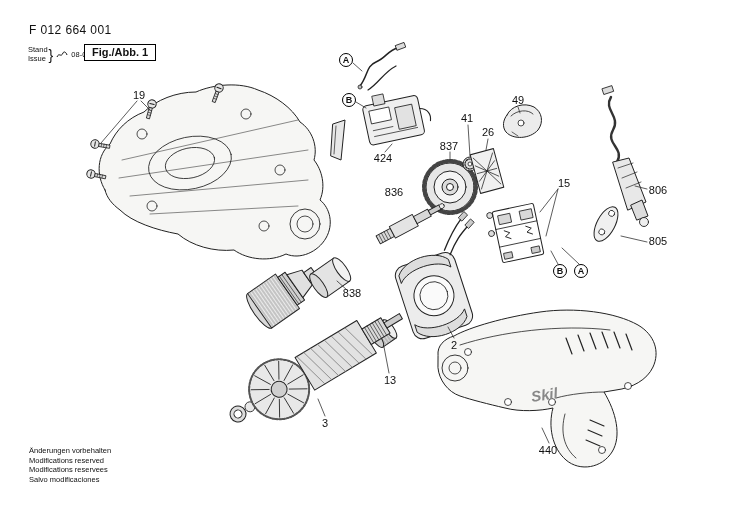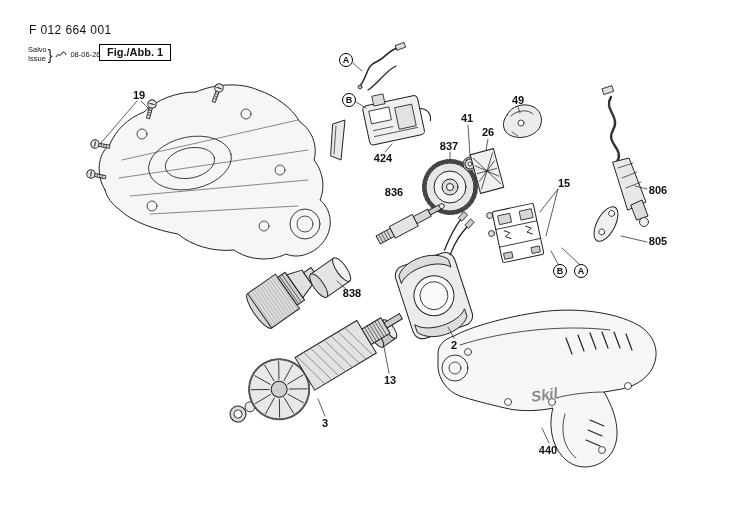--- a/index.html
+++ b/index.html
@@ -8,26 +8,26 @@
     position:relative; width:730px; height:516px; background:#fff;
     font-family:"Liberation Sans", sans-serif; color:#111; overflow:hidden;
   }
   .doc-number { position:absolute; left:29px; top:23px; font-size:12px; letter-spacing:.4px; }
   .issue-block { position:absolute; left:28px; top:46px; display:flex; align-items:center; }
   .issue-words { display:flex; flex-direction:column; font-size:7.5px; line-height:8.5px; }
   .issue-brace { font-size:14px; font-weight:400; margin:0 1px; }
   .issue-stamp { margin:0 2px; }
   .issue-date { font-size:7.5px; margin-left:1px; }
   .fig-box {
-    position:absolute; left:99px; top:44px; border:1.6px solid #000;
+    position:absolute; left:84px; top:44px; border:1.6px solid #000;
     padding:1px 7px 2px; font-weight:bold; font-size:11px; background:#fff;
   }
   .part-label {
     position:absolute; transform:translate(-50%,-50%);
-    font-weight:bold; font-size:11px; white-space:nowrap;text-align:right;
+    font-weight:normal; font-size:11px; white-space:nowrap;text-align:right;
   }
   .letter-callout {
     position:absolute; transform:translate(-50%,-50%);
     width:14px; height:14px; border:1.5px solid #000; border-radius:50%;
     display:flex; align-items:center; justify-content:center;
     font-size:9px; font-weight:bold; background:#fff;
   }
   .footer-notes { position:absolute; left:29px; top:446px; font-size:7.5px; line-height:9.6px; }
   .diagram-svg { position:absolute; left:0; top:0; }
 </style>
@@ -255,21 +255,21 @@
         <path d="M558,264 L551,251"></path>
         <path d="M579,264 L562,248"></path>
       </g>
     </g>
   </svg>
 
   <div class="doc-number">F 012 664 001</div>
 
   <div class="issue-block">
     <div class="issue-words">
-      <span>Salvo</span>
+      <span>Stand</span>
       <span>Issue</span>
     </div>
     <span class="issue-brace">}</span>
     <svg class="issue-stamp" width="12" height="10" viewBox="0 0 12 10">
       <path d="M1,7 C3,2 5,8 7,3 C8,1 10,2 11,5" stroke="#111" stroke-width="1" fill="none"></path>
     </svg>
     <span class="issue-date">08-06-26</span>
   </div>
 
   <div class="fig-box">Fig./Abb. 1</div>
@@ -288,14 +288,20 @@
   <div class="part-label" style="left:454px; top:345px">2</div>
   <div class="part-label" style="left:390px; top:380px">13</div>
   <div class="part-label" style="left:325px; top:423px">3</div>
   <div class="part-label" style="left:548px; top:450px">440</div>
 
   <div class="letter-callout" style="left:346px; top:60px">A</div>
   <div class="letter-callout" style="left:349px; top:100px">B</div>
   <div class="letter-callout" style="left:560px; top:271px">B</div>
   <div class="letter-callout" style="left:581px; top:271px">A</div>
 
+  <div class="footer-notes">
+    <div>Änderungen vorbehalten</div>
+    <div>Modifications reserved</div>
+    <div>Modifications reservees</div>
+    <div>Salvo modificaciones</div>
+  </div>
 
 </div>
 
 </body></html>

